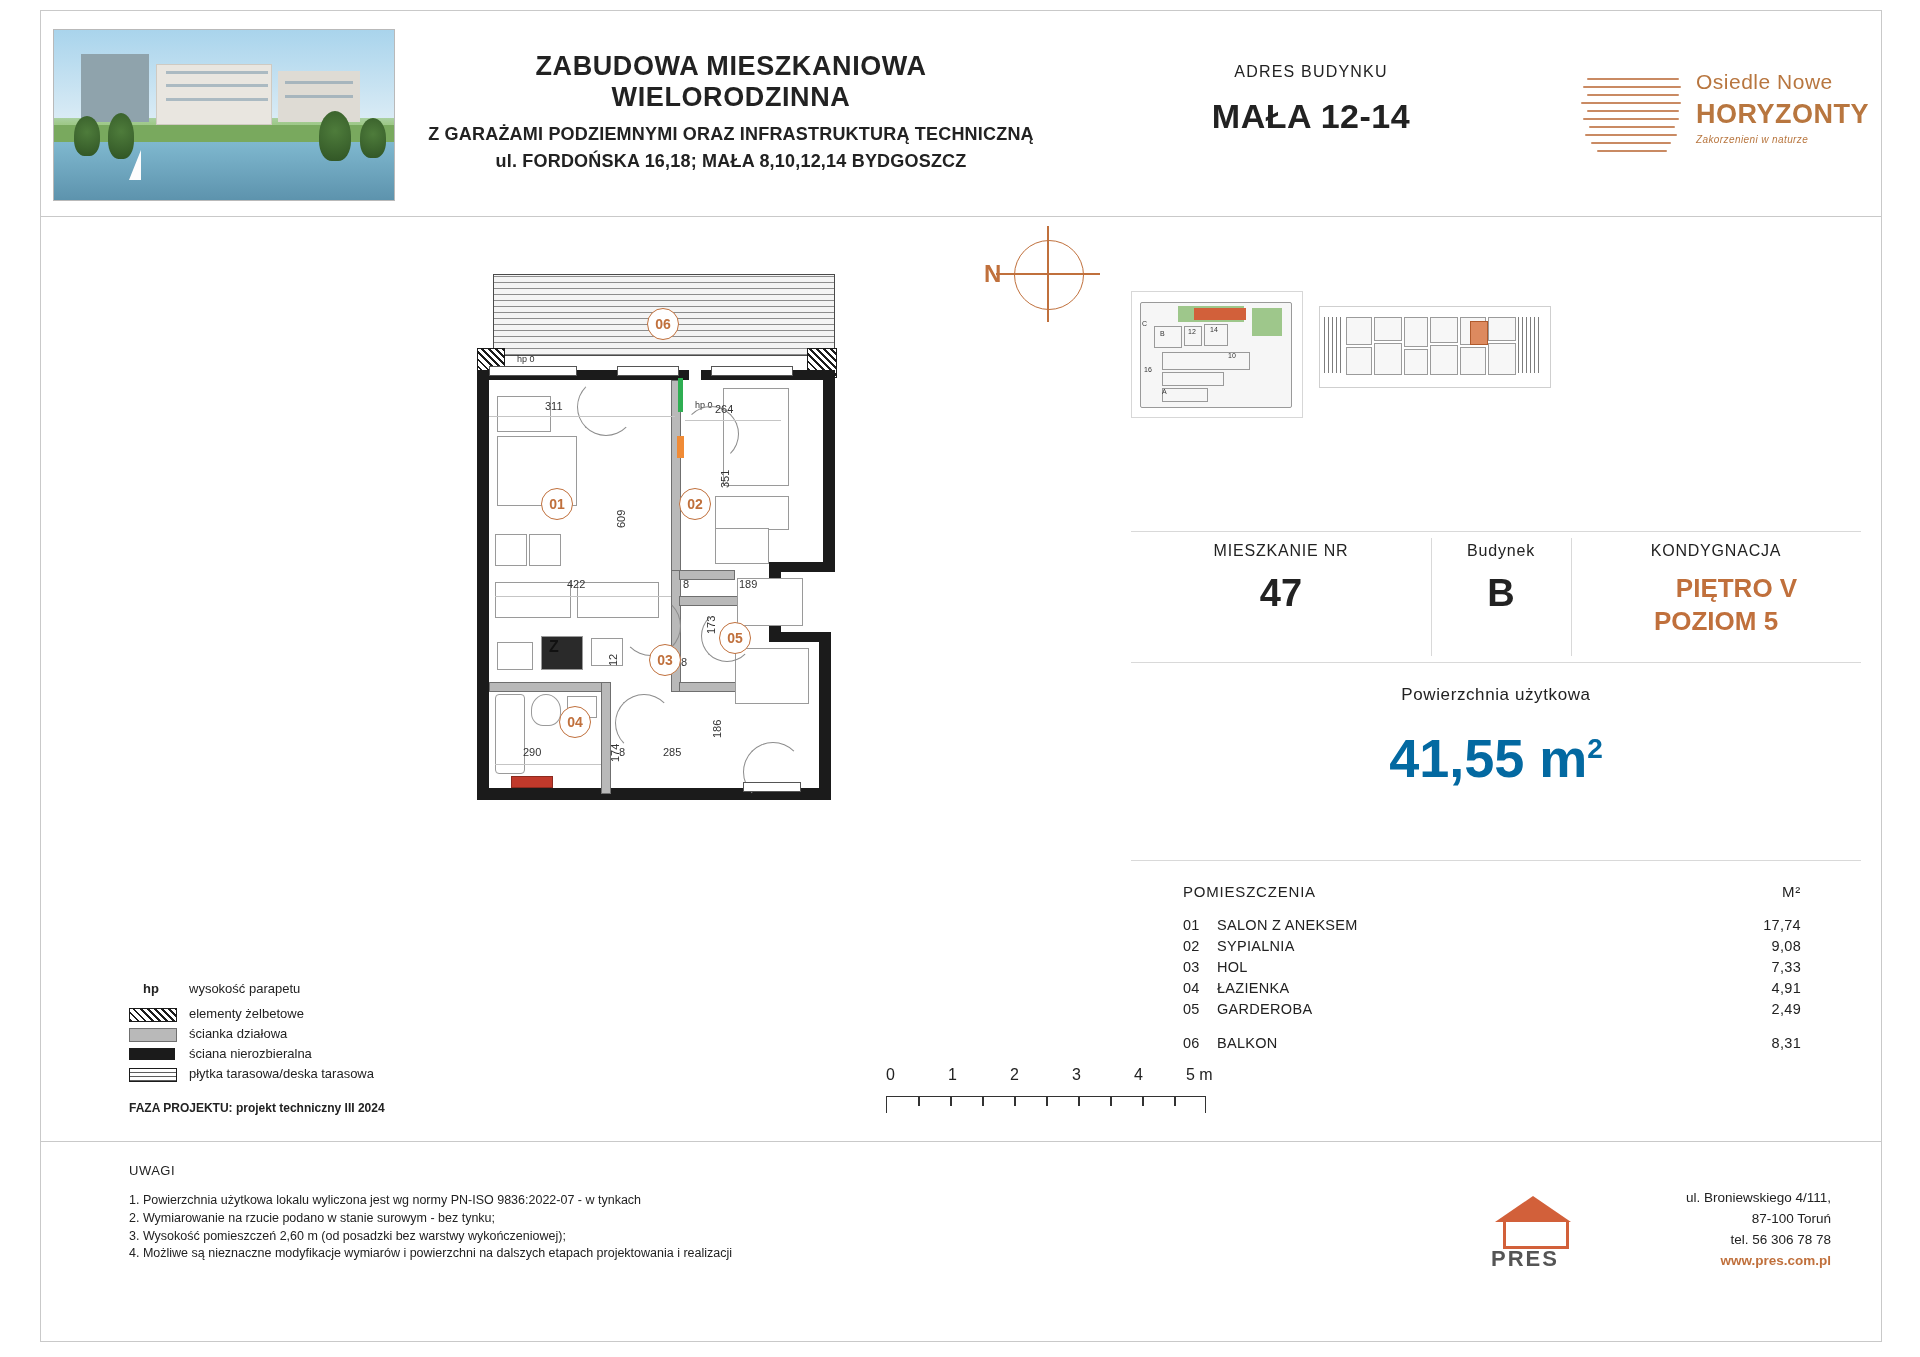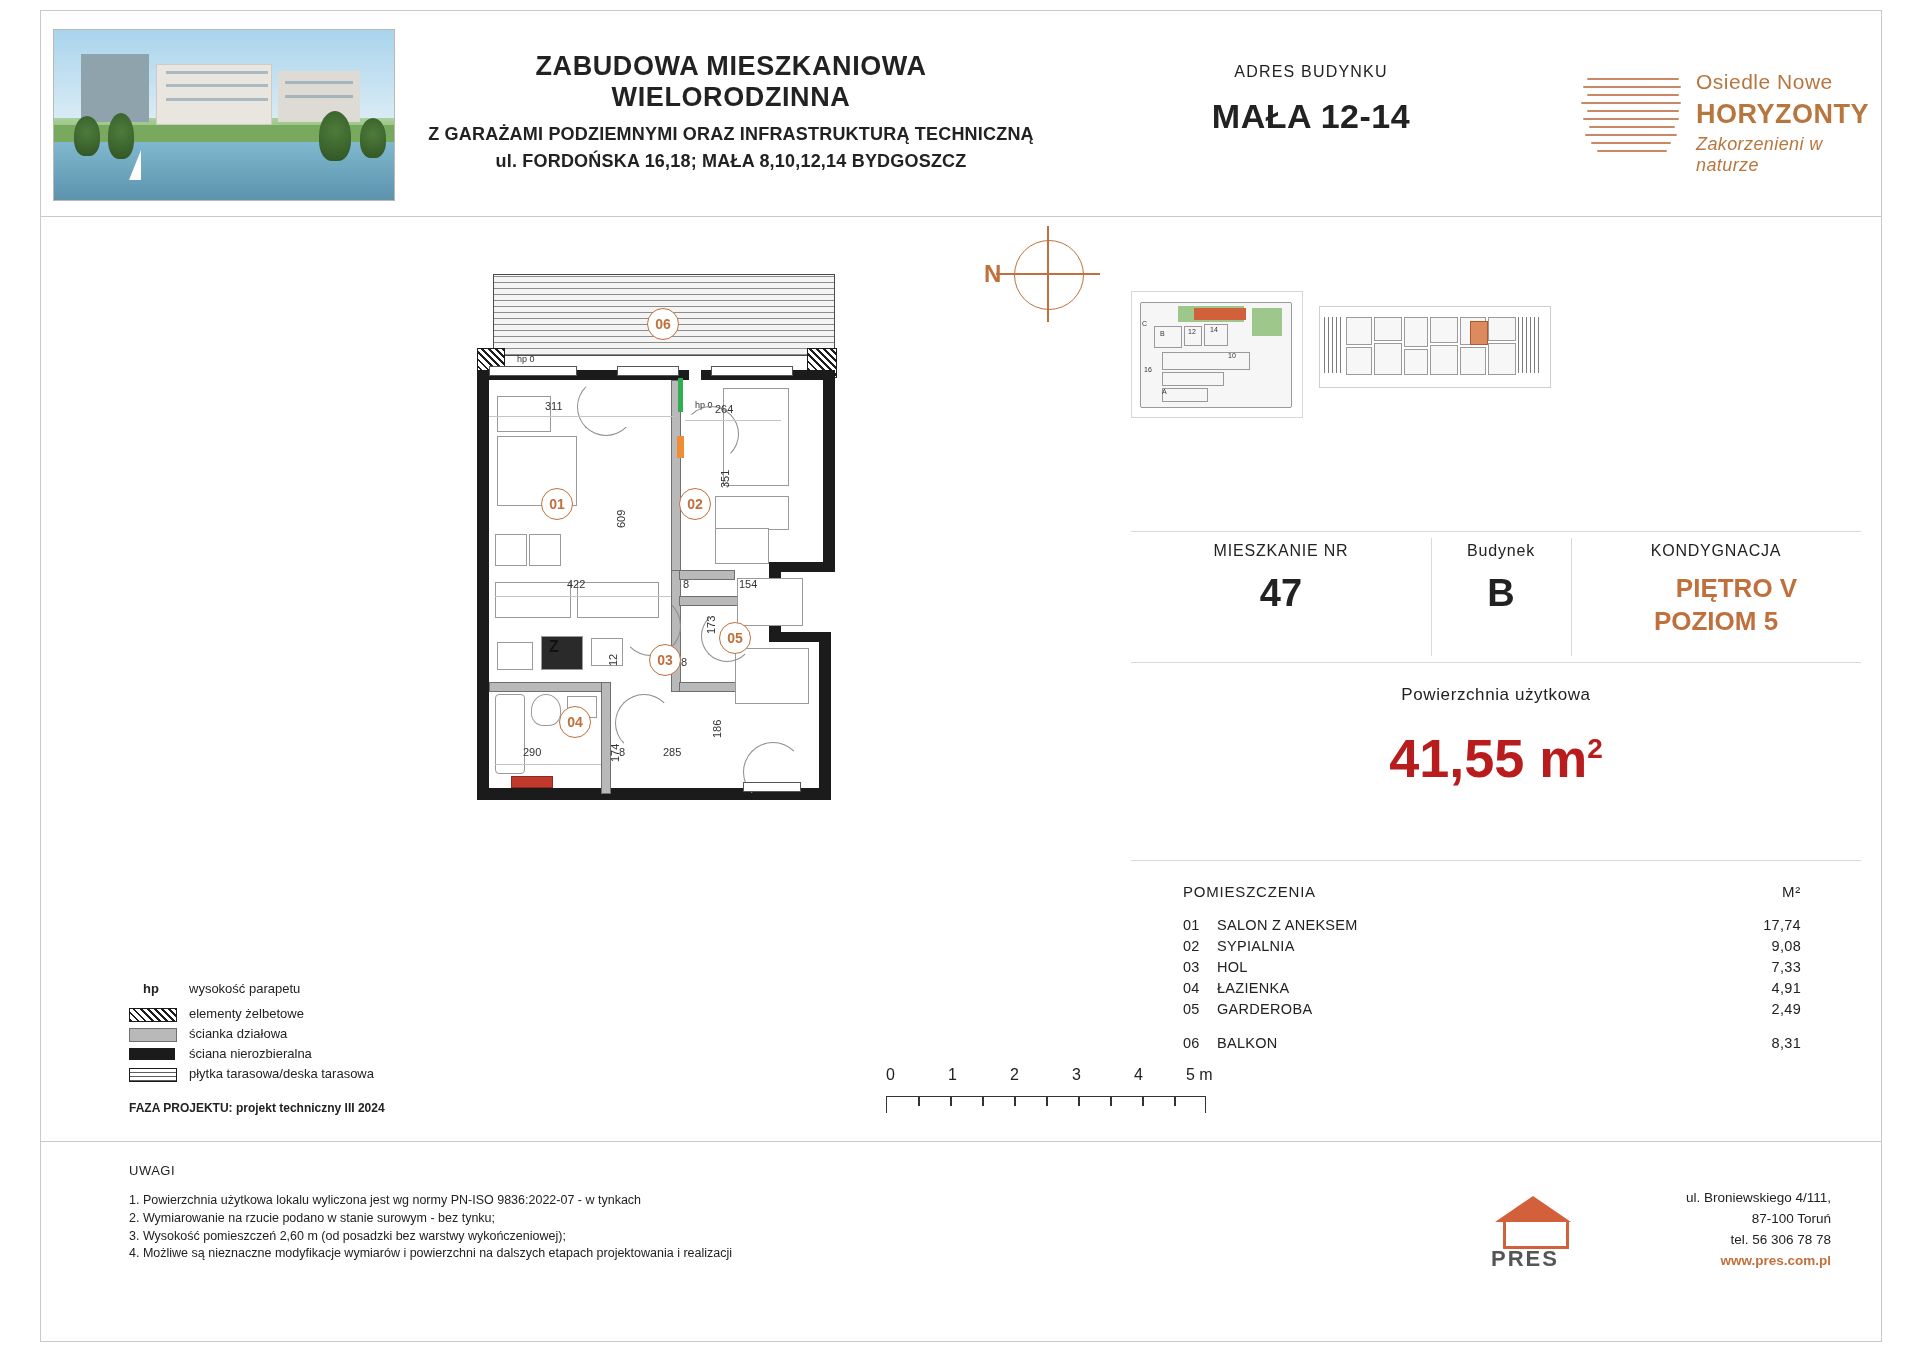--- a/index.html
+++ b/index.html
@@ -26,21 +26,21 @@
 
   .addr-block{position:absolute;left:1120px;top:52px;width:300px;text-align:center;}
   .addr-label{font-size:16px;letter-spacing:1.2px;}
   .addr-value{font-size:34px;font-weight:bold;margin-top:16px;letter-spacing:.5px;}
 
   .logo{position:absolute;left:1540px;top:55px;width:270px;height:110px;}
   .logo .mark{position:absolute;left:0;top:6px;width:105px;height:90px;overflow:hidden;}
   .logo .mark span{position:absolute;left:0;height:2px;background:#c98a63;border-radius:2px;}
   .logo .txt1{position:absolute;left:115px;top:4px;font-size:21px;color:#b8763f;letter-spacing:.5px;}
   .logo .txt2{position:absolute;left:115px;top:33px;font-size:27px;color:#b8763f;font-weight:bold;letter-spacing:.5px;}
-  .logo .txt3{position:absolute;left:115px;top:68px;font-size:18px;color:#b8763f;font-style:italic;letter-spacing:.4px;}
+  .logo .txt3{position:absolute;left:115px;top:68px;font-size:10px;color:#b8763f;font-style:italic;letter-spacing:.4px;}
 
   
   .plan-wrap{position:absolute;left:330px;top:255px;width:680px;height:680px;}
 
   .wall{position:absolute;background:#1b1b1b;}
   .wall-rc{position:absolute;background:repeating-linear-gradient(45deg,#1b1b1b 0 2px,#ffffff 2px 5px);border:1px solid #1b1b1b;}
   .wall-part{position:absolute;background:#b9b9b9;border:1px solid #6f6f6f;}
   .balcony{position:absolute;background:repeating-linear-gradient(0deg,#8d8d8d 0 1px,#f4f4f4 1px 6px);border:1px solid #4a4a4a;}
   .grayline{position:absolute;background:#c5c5c5;height:1px;}
   .fixture{position:absolute;border:1px solid #9a9a9a;background:#fff;}
@@ -75,21 +75,21 @@
   .cell-label{font-size:16px;letter-spacing:.8px;text-align:center;color:#222;}
   .cell-value{font-size:38px;font-weight:bold;text-align:center;margin-top:12px;}
   .c1{position:absolute;left:0;top:10px;width:300px;}
   .c2{position:absolute;left:300px;top:10px;width:140px;}
   .c3{position:absolute;left:440px;top:10px;width:290px;}
   .c3 .two{font-size:26px;font-weight:bold;text-align:center;color:#c0703c;line-height:1.25;}
   .vsep{position:absolute;top:6px;width:1px;height:118px;background:#d9d9d9;}
 
   .area-block{position:relative;height:175px;}
   .area-label{text-align:center;font-size:17px;letter-spacing:.6px;margin-top:22px;}
-  .area-value{text-align:center;font-size:54px;font-weight:bold;color:#b91c1c;margin-top:22px;}
+  .area-value{text-align:center;font-size:54px;font-weight:bold;color:#0369a1;margin-top:22px;}
   .area-value sup{font-size:28px;}
 
   .rooms{position:relative;padding-top:22px;}
   .rooms .head{display:flex;font-size:15px;letter-spacing:.8px;padding:0 60px 0 52px;}
   .rooms .head .h1{flex:1;}
   .rooms .head .h2{width:90px;text-align:right;}
   .rooms ul{list-style:none;margin:14px 0 0 0;padding:0;}
   .rooms li{display:flex;font-size:14.5px;padding:2.5px 60px 2.5px 52px;letter-spacing:.3px;}
   .rooms li .n{width:34px;}
   .rooms li .nm{flex:1;}
@@ -262,21 +262,21 @@
 
     <div class="grayline" style="left:118px;top:150px;width:186px;"></div>
     <div class="dim" style="left:174px;top:134px;">311</div>
     <div class="grayline" style="left:314px;top:154px;width:96px;"></div>
     <div class="dim" style="left:344px;top:137px;">264</div>
     <div class="dim vert" style="left:348px;top:222px;">351</div>
     <div class="dim vert" style="left:244px;top:262px;">609</div>
     <div class="grayline" style="left:124px;top:330px;width:176px;"></div>
     <div class="dim" style="left:196px;top:312px;">422</div>
     <div class="dim" style="left:312px;top:312px;">8</div>
-    <div class="dim" style="left:368px;top:312px;">154</div>
+    <div class="dim" style="left:368px;top:312px;">189</div>
     <div class="dim vert" style="left:334px;top:368px;">173</div>
     <div class="dim" style="left:310px;top:390px;">8</div>
     <div class="dim vert" style="left:236px;top:400px;">12</div>
     <div class="grayline" style="left:124px;top:498px;width:106px;"></div>
     <div class="dim" style="left:152px;top:480px;">290</div>
     <div class="dim vert" style="left:238px;top:496px;">174</div>
     <div class="dim" style="left:248px;top:480px;">8</div>
     <div class="dim" style="left:292px;top:480px;">285</div>
     <div class="dim vert" style="left:340px;top:472px;">186</div>
 

